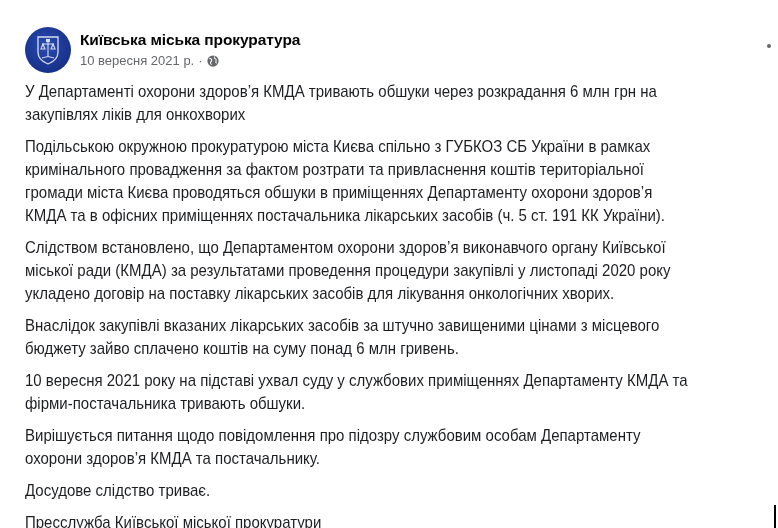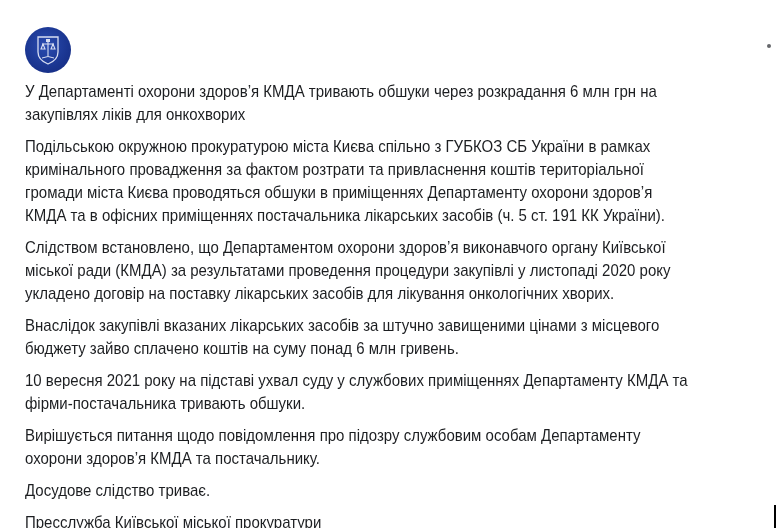--- a/index.html
+++ b/index.html
@@ -24,20 +24,31 @@
 <body>
 
 <div class="header">
   <div class="avatar">
     <svg width="30" height="32" viewBox="0 0 30 32">
       <path d="M5 3 H25 V18 Q25 26 15 30 Q5 26 5 18 Z" fill="none" stroke="#d8def2" stroke-width="1.3"></path>
       <path d="M15 6 L15 22 M9 10 H21 M10 10 L8 15 H12 Z M20 10 L18 15 H22 Z" fill="none" stroke="#d8def2" stroke-width="1.1"></path>
       <path d="M9 24 Q15 21 21 24" fill="none" stroke="#d8def2" stroke-width="1"></path>
       <rect x="13" y="5" width="4" height="3" fill="#d8def2"></rect>
     </svg>
+  </div>
+  <div class="meta">
+    <div class="page-name">Київська міська прокуратура</div>
+    <div class="sub">
+      <span>10 вересня 2021 р.</span>
+      <span class="dot">·</span>
+      <svg class="globe" viewBox="0 0 16 16">
+        <circle cx="8" cy="8" r="7.5" fill="#65676b"></circle>
+        <path d="M3 5 Q5 4 6 6 Q7 8 5 9 Q4 11 6 13 M10 2 Q9 4 11 5 Q13 6 12 8 Q11 10 13 11" fill="none" stroke="#fff" stroke-width="1.4"></path>
+      </svg>
+    </div>
   </div>
 </div>
 
 <div class="more"></div>
 
 <div class="body">
   <div class="para">
     <span class="ln">У Департаменті охорони здоров’я  КМДА тривають обшуки через розкрадання 6 млн грн на</span>
     <span class="ln">закупівлях ліків для онкохворих</span>
   </div>

